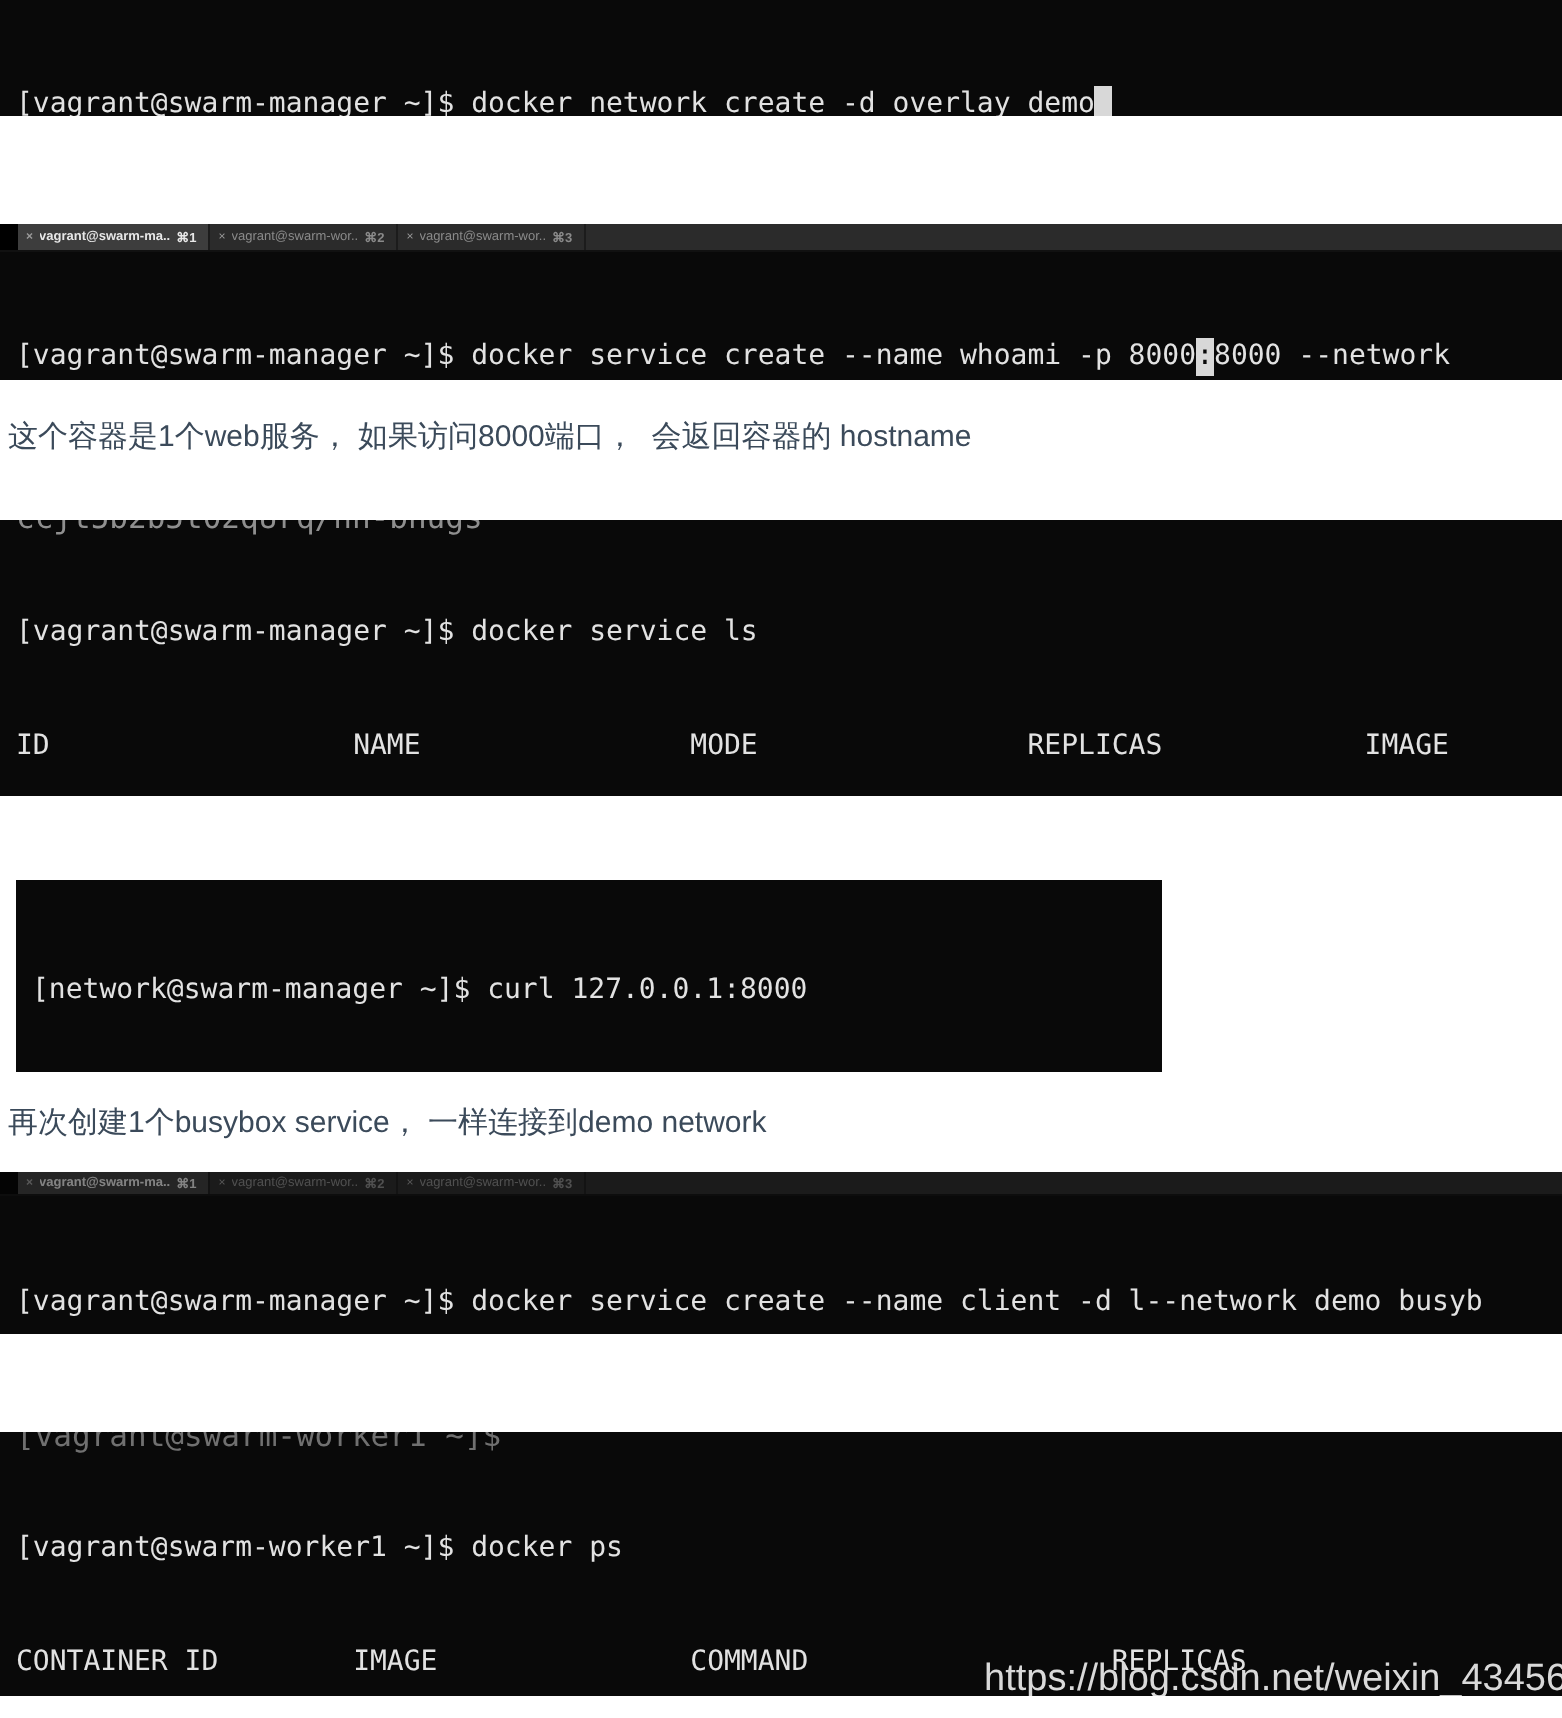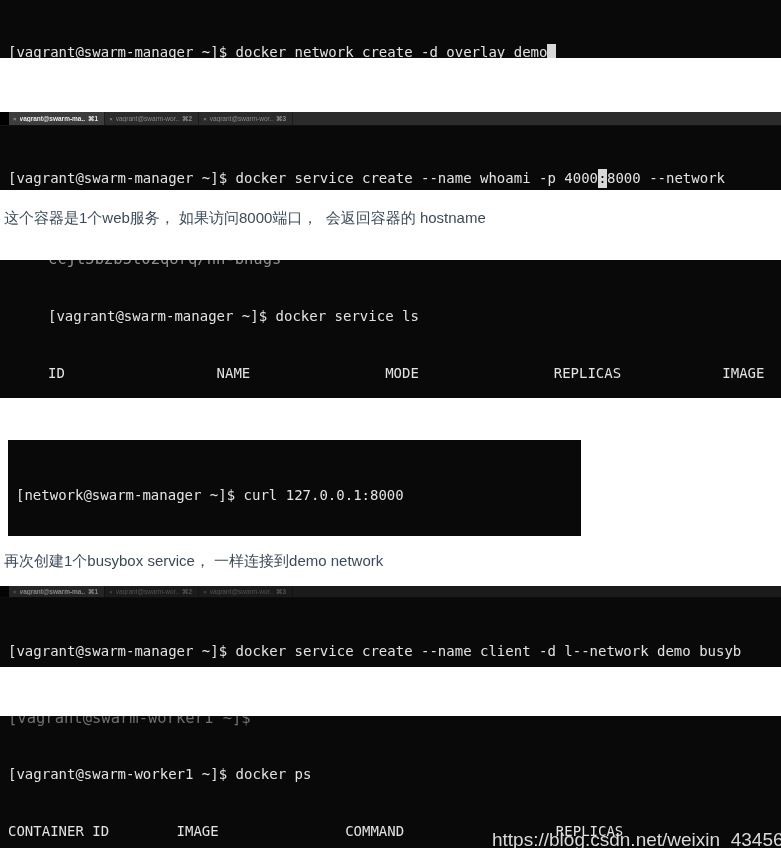--- a/index.html
+++ b/index.html
@@ -133,28 +133,28 @@
         <span class="key">⌘2</span>
       </div>
       <div class="tab">
         <span class="x">×</span>
         <span class="lbl">vagrant@swarm-wor..</span>
         <span class="key">⌘3</span>
       </div>
       <div class="filler"></div>
     </div>
     <div class="body" style="padding-top:5px;">
-      <div class="line"><span>[vagrant@swarm-manager ~]$ docker service create --name whoami -p 4000</span><span class="cur-inline">:</span><span>8000 --network</span></div>
+      <div class="line"><span>[vagrant@swarm-manager ~]$ docker service create --name whoami -p 8000</span><span class="cur-inline">:</span><span>8000 --network</span></div>
       
     </div>
   </div>
 
   <div class="caption" style="left:4px;top:209px;">这个容器是1个web服务， 如果访问8000端口，  会返回容器的 hostname</div>
 
-  <div class="term" style="left:0px;top:260px;width:781px;height:138px;padding-left:40px;">
+  <div class="term" style="left:0px;top:260px;width:781px;height:138px;">
     <div class="clip-row">
       <div class="inner">ccjt5b2b5t02qUrq/nn-bhugs</div>
     </div>
     <div class="body" style="padding-top:0px;">
       <div class="line">[vagrant@swarm-manager ~]$ docker service ls</div>
       <div class="line">ID                  NAME                MODE                REPLICAS            IMAGE</div>
       
       
       
       

